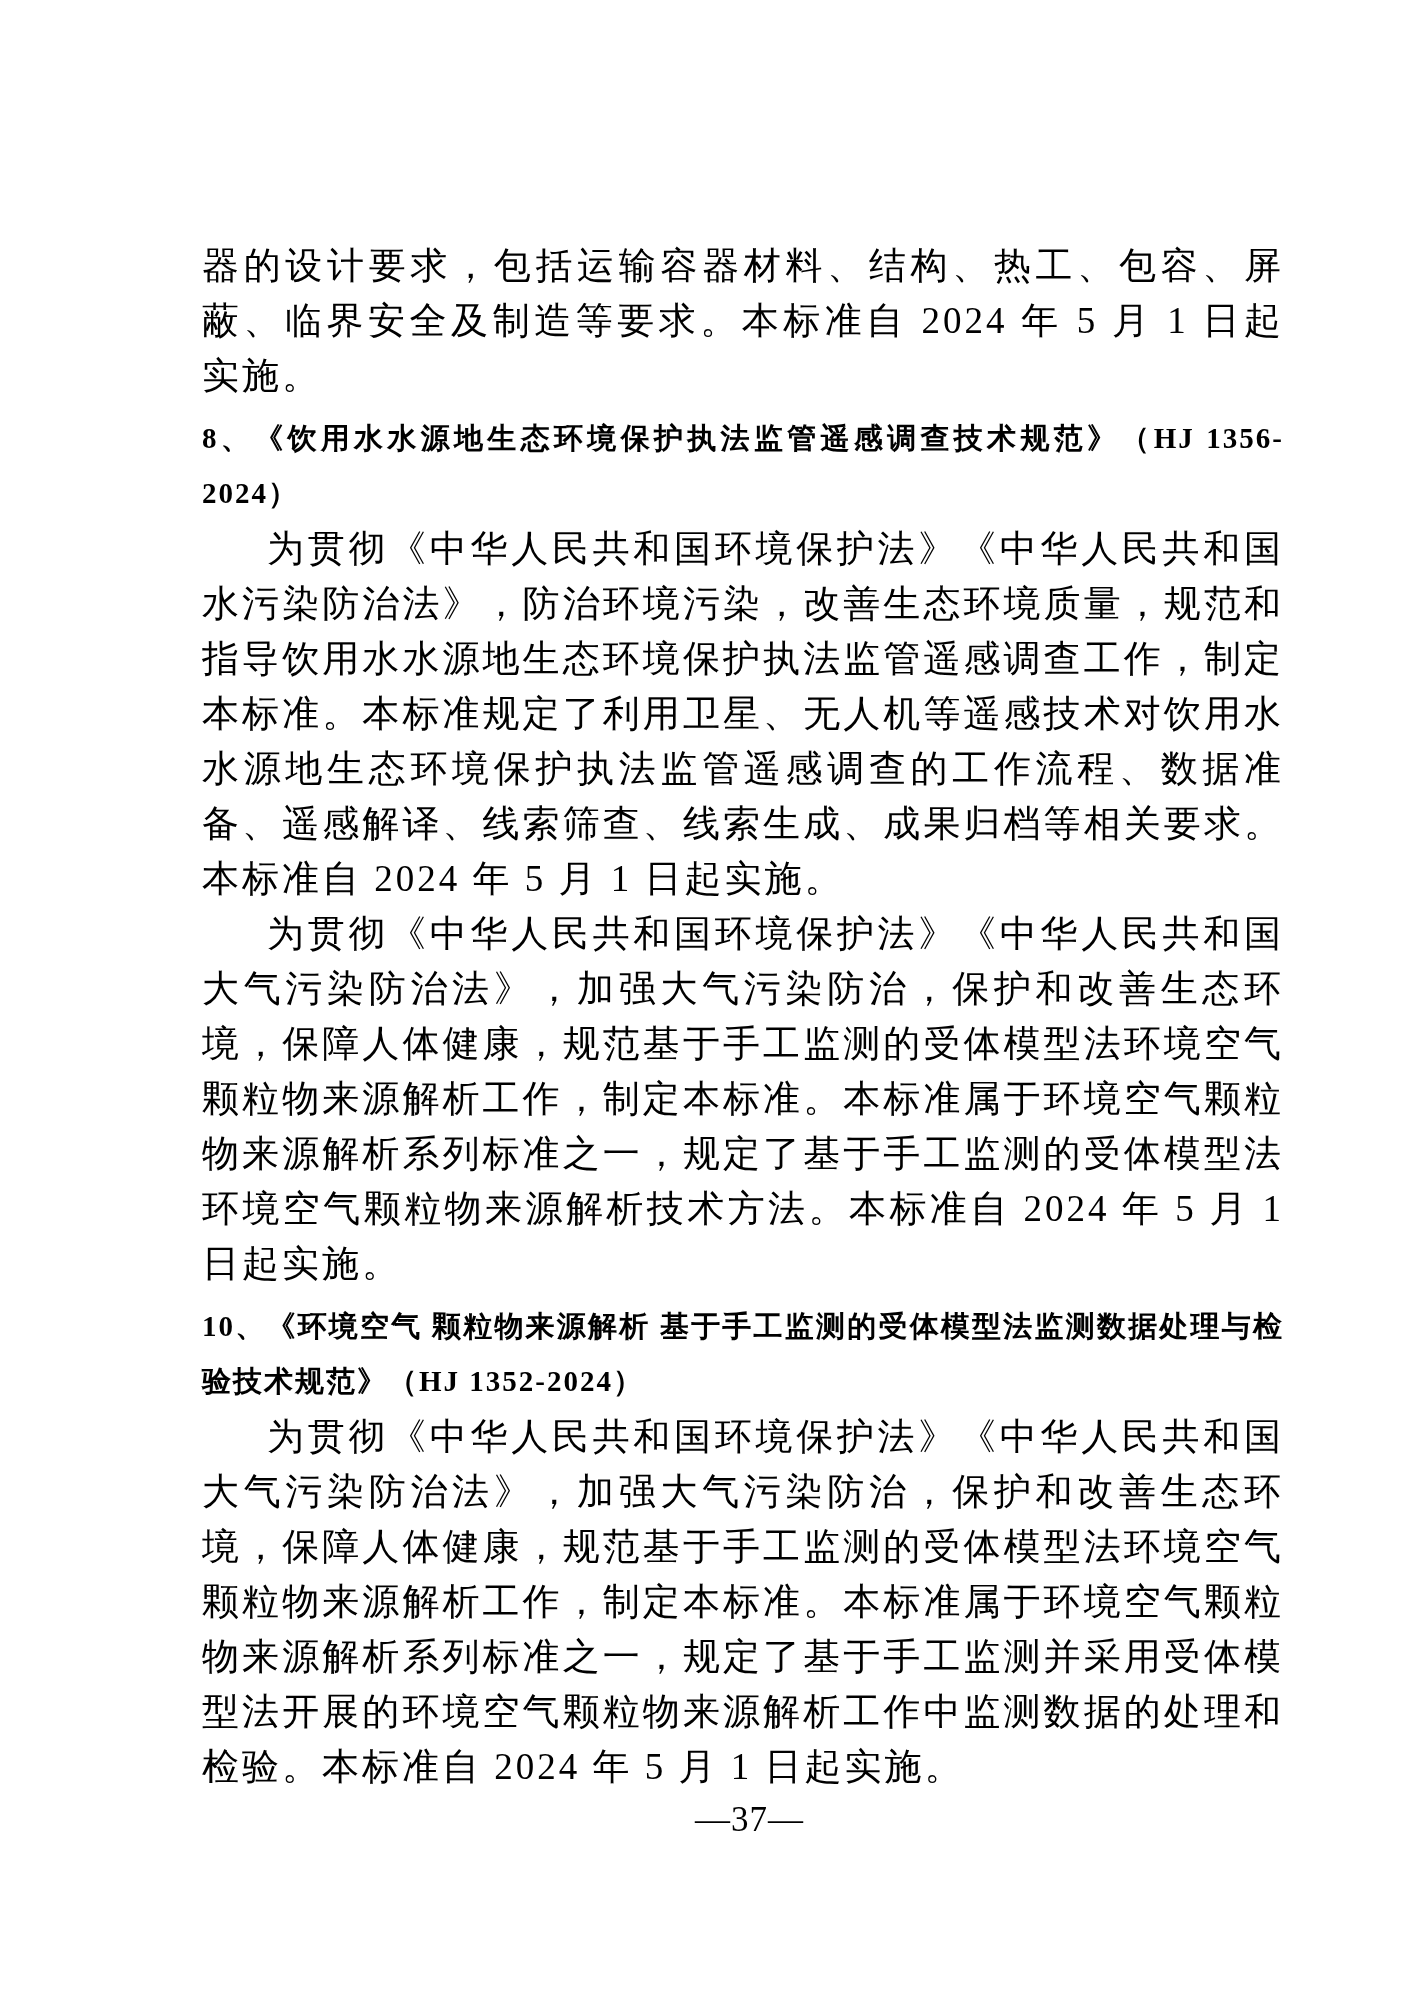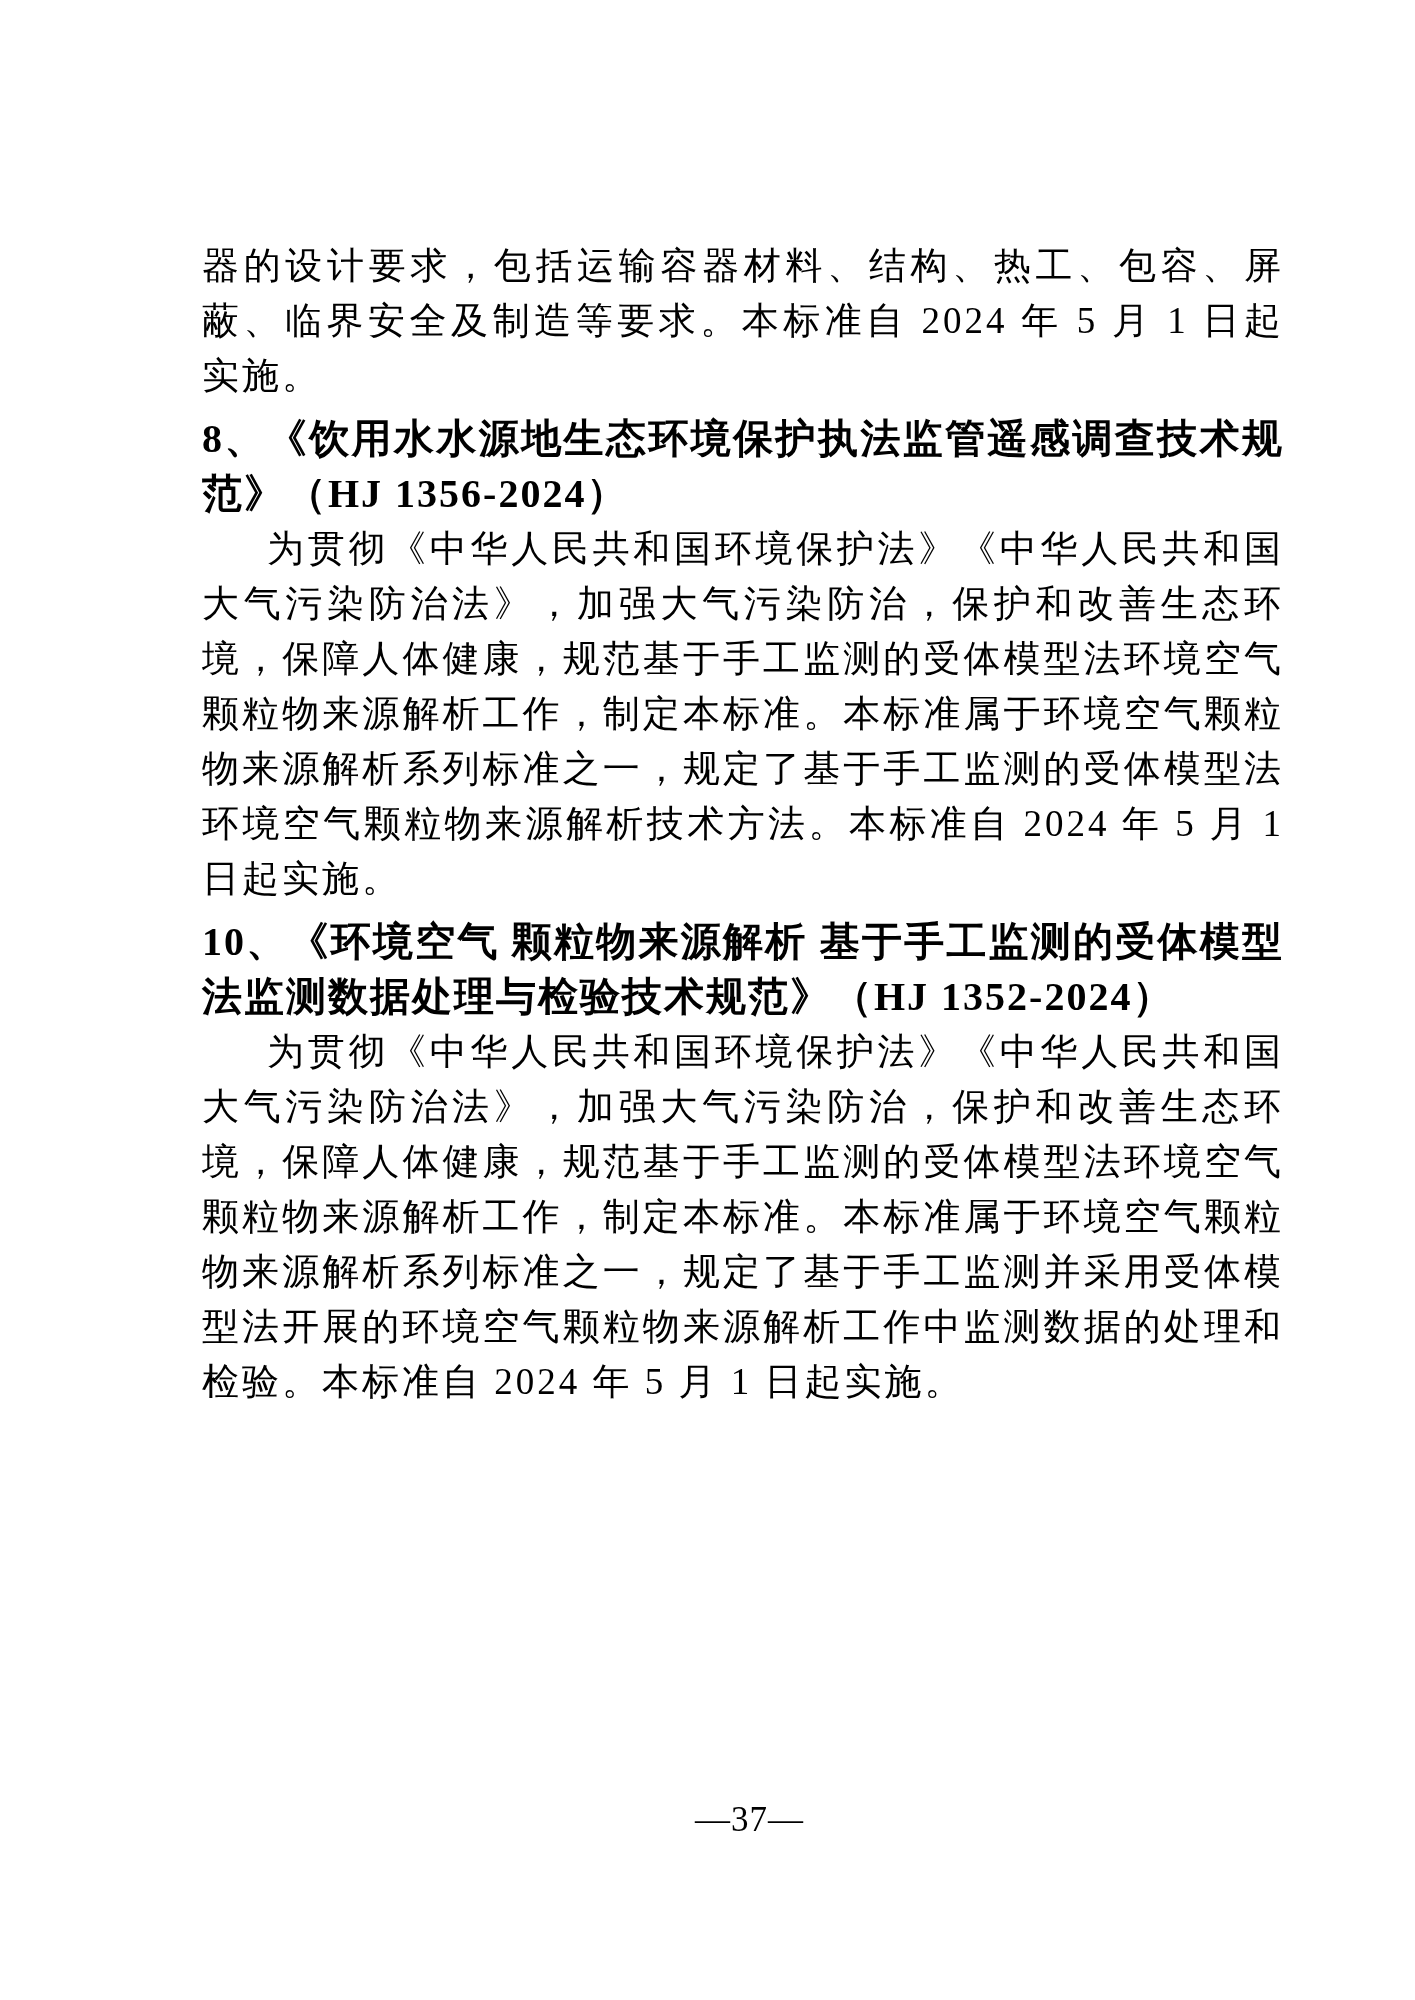--- a/index.html
+++ b/index.html
@@ -29,21 +29,21 @@
     line-height: 55px;
     letter-spacing: 3px;
     text-align: justify;
     text-justify: inter-ideograph;
   }
   .para.indented {
     text-indent: 65px;
   }
   .heading {
     margin: 8px 0 0 0;
-    font-size: 40px;
+    font-size: 29px;
     line-height: 55px;
     letter-spacing: 2px;
     font-weight: bold;
     text-align: justify;
     text-justify: inter-ideograph;
   }
   .page-number {
     position: absolute;
     top: 1800px;
     left: 0;
@@ -58,20 +58,21 @@
 </head>
 <body>
 
 <div class="page">
   <div class="content">
 
     <p class="para">器的设计要求，包括运输容器材料、结构、热工、包容、屏蔽、临界安全及制造等要求。本标准自 2024 年 5 月 1 日起实施。</p>
 
     <h2 class="heading">8、《饮用水水源地生态环境保护执法监管遥感调查技术规范》（HJ 1356-2024）</h2>
 
+    <p class="para indented">为贯彻《中华人民共和国环境保护法》《中华人民共和国水污染防治法》，防治环境污染，改善生态环境质量，规范和指导饮用水水源地生态环境保护执法监管遥感调查工作，制定本标准。本标准规定了利用卫星、无人机等遥感技术对饮用水水源地生态环境保护执法监管遥感调查的工作流程、数据准备、遥感解译、线索筛查、线索生成、成果归档等相关要求。本标准自 2024 年 5 月 1 日起实施。</p>
 
 
     <p class="para indented">为贯彻《中华人民共和国环境保护法》《中华人民共和国大气污染防治法》，加强大气污染防治，保护和改善生态环境，保障人体健康，规范基于手工监测的受体模型法环境空气颗粒物来源解析工作，制定本标准。本标准属于环境空气颗粒物来源解析系列标准之一，规定了基于手工监测的受体模型法环境空气颗粒物来源解析技术方法。本标准自 2024 年 5 月 1 日起实施。</p>
 
     <h2 class="heading">10、《环境空气 颗粒物来源解析 基于手工监测的受体模型法监测数据处理与检验技术规范》（HJ 1352-2024）</h2>
 
     <p class="para indented">为贯彻《中华人民共和国环境保护法》《中华人民共和国大气污染防治法》，加强大气污染防治，保护和改善生态环境，保障人体健康，规范基于手工监测的受体模型法环境空气颗粒物来源解析工作，制定本标准。本标准属于环境空气颗粒物来源解析系列标准之一，规定了基于手工监测并采用受体模型法开展的环境空气颗粒物来源解析工作中监测数据的处理和检验。本标准自 2024 年 5 月 1 日起实施。</p>
 
   </div>
 

